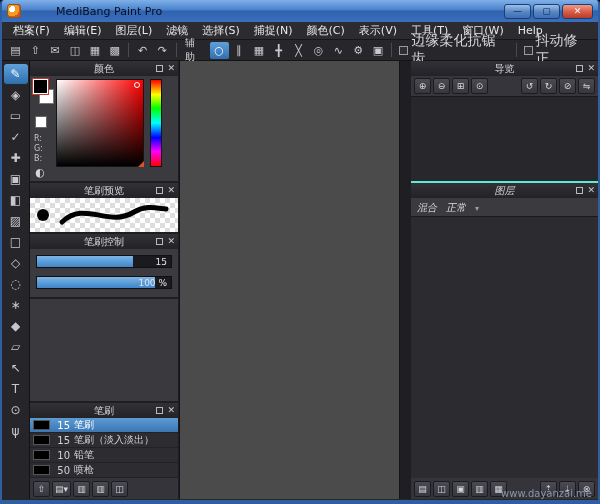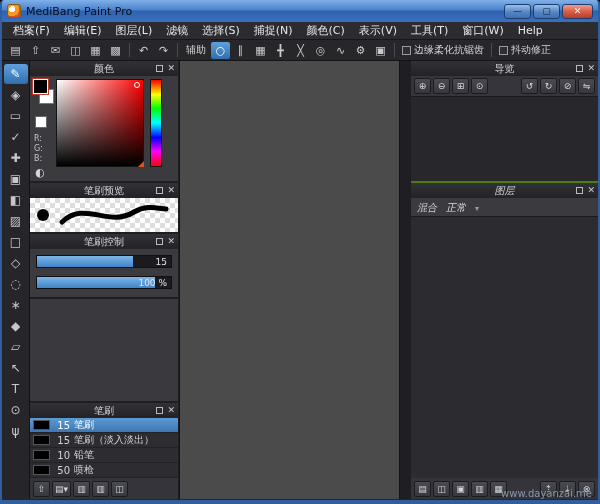--- a/index.html
+++ b/index.html
@@ -5,21 +5,21 @@
   * { margin:0; padding:0; box-sizing:border-box; }
   html,body { width:600px; height:504px; }
   body { font-family:"DejaVu Sans","Liberation Sans",sans-serif; font-size:11px; background:#000; }
 
   .window { position:relative; width:600px; height:504px; overflow:hidden;
             background:#26262a; border-left:2px solid #2f5f9e; border-right:2px solid #2f5f9e;
             border-bottom:4px solid #2f5f9e; border-radius:4px 4px 0 0; }
 
   
   .titlebar { height:22px; background:linear-gradient(180deg,#7fb0e8 0%,#4a82cc 45%,#2f63ae 50%,#3a6fbf 100%);
-              display:flex; align-items:center; padding:0 5px; }
+              display:flex; align-items:center; padding:0 5px;gap:30px; }
   .app-icon { width:14px; height:14px; border-radius:3px; margin-right:5px;
               background:radial-gradient(circle at 35% 35%, #fff 0 3px, #f59a23 3px 7px, #d9541e 7px);
               border:1px solid #8a5a10; }
   .win-title { color:#06101e; font-size:11px; }
   .tb-btns { margin-left:auto; display:flex; gap:2px; }
   .tb-btn { width:27px; height:15px; border:1px solid #1d3f70; border-radius:3px;
             background:linear-gradient(180deg,#9cc0ea,#5585c4 55%,#3f6fb2);
             color:#0c2038; font-size:9px; line-height:13px; text-align:center; cursor:default; }
   .tb-btn.close { width:31px; background:linear-gradient(180deg,#f09a8a,#d8604a 50%,#b93a28);
                   color:#fff; font-weight:bold; }
@@ -31,33 +31,33 @@
 
   
   .toolbar { height:21px; background:#27272b; border-bottom:1px solid #141417;
              display:flex; align-items:center; padding:0 4px; gap:1px; }
   .tool-ico { width:19px; height:17px; color:#c9c9ce; font-size:11px; line-height:17px;
               text-align:center; border-radius:2px; }
   .tool-ico.active { background:linear-gradient(180deg,#5fa0dc,#2f6fae); color:#fff; }
   .tsep { width:1px; height:14px; background:#4a4a52; margin:0 3px; }
   .assist-label { color:#d8d8dc; font-size:10px; padding:0 4px; }
   .chk { width:9px; height:9px; border:1px solid #9a9aa2; background:#2e2e33; display:inline-block; margin-right:3px; }
-  .chk-label { color:#d5d5da; font-size:10px; display:flex; align-items:center; padding:0 3px; }
+  .chk-label { color:#d5d5da; font-size:14px; display:flex; align-items:center; padding:0 3px; }
 
   
   .main { display:flex; height:438px; background:#1f1f23; }
 
   .toolstrip { width:28px; background:#26262a; border-right:1px solid #131316;
                display:flex; flex-direction:column; align-items:center; padding-top:3px; gap:1px; overflow:hidden; }
   .tool { width:24px; height:20px; color:#c6c6cc; font-size:12px; line-height:20px;
           text-align:center; border-radius:3px; }
   .tool.active { background:linear-gradient(180deg,#5fa0dc,#2f6fae); color:#fff; }
 
   .leftcol { width:148px; display:flex; flex-direction:column; gap:2px; background:#1f1f23; }
-  .rightcol { width:187px; display:flex; flex-direction:column; gap:2px; background:#4d7c0f; margin-left:11px; }
+  .rightcol { width:187px; display:flex; flex-direction:column; gap:2px; background:#5eead4; margin-left:11px; }
 
   .panel { background:#3a3a3f; display:flex; flex-direction:column; }
   .panel-header { height:15px; background:linear-gradient(180deg,#313136,#232327); position:relative;
                   text-align:center; flex:none; }
   .ph-title { color:#d6d6da; font-size:10px; line-height:15px; }
   .ph-icons { position:absolute; right:3px; top:2px; display:flex; gap:4px; align-items:center; }
   .ph-pop { width:7px; height:7px; border:1px solid #b9b9c0; display:inline-block; }
   .ph-close { color:#c9c9ce; font-size:9px; line-height:11px; }
 
   

